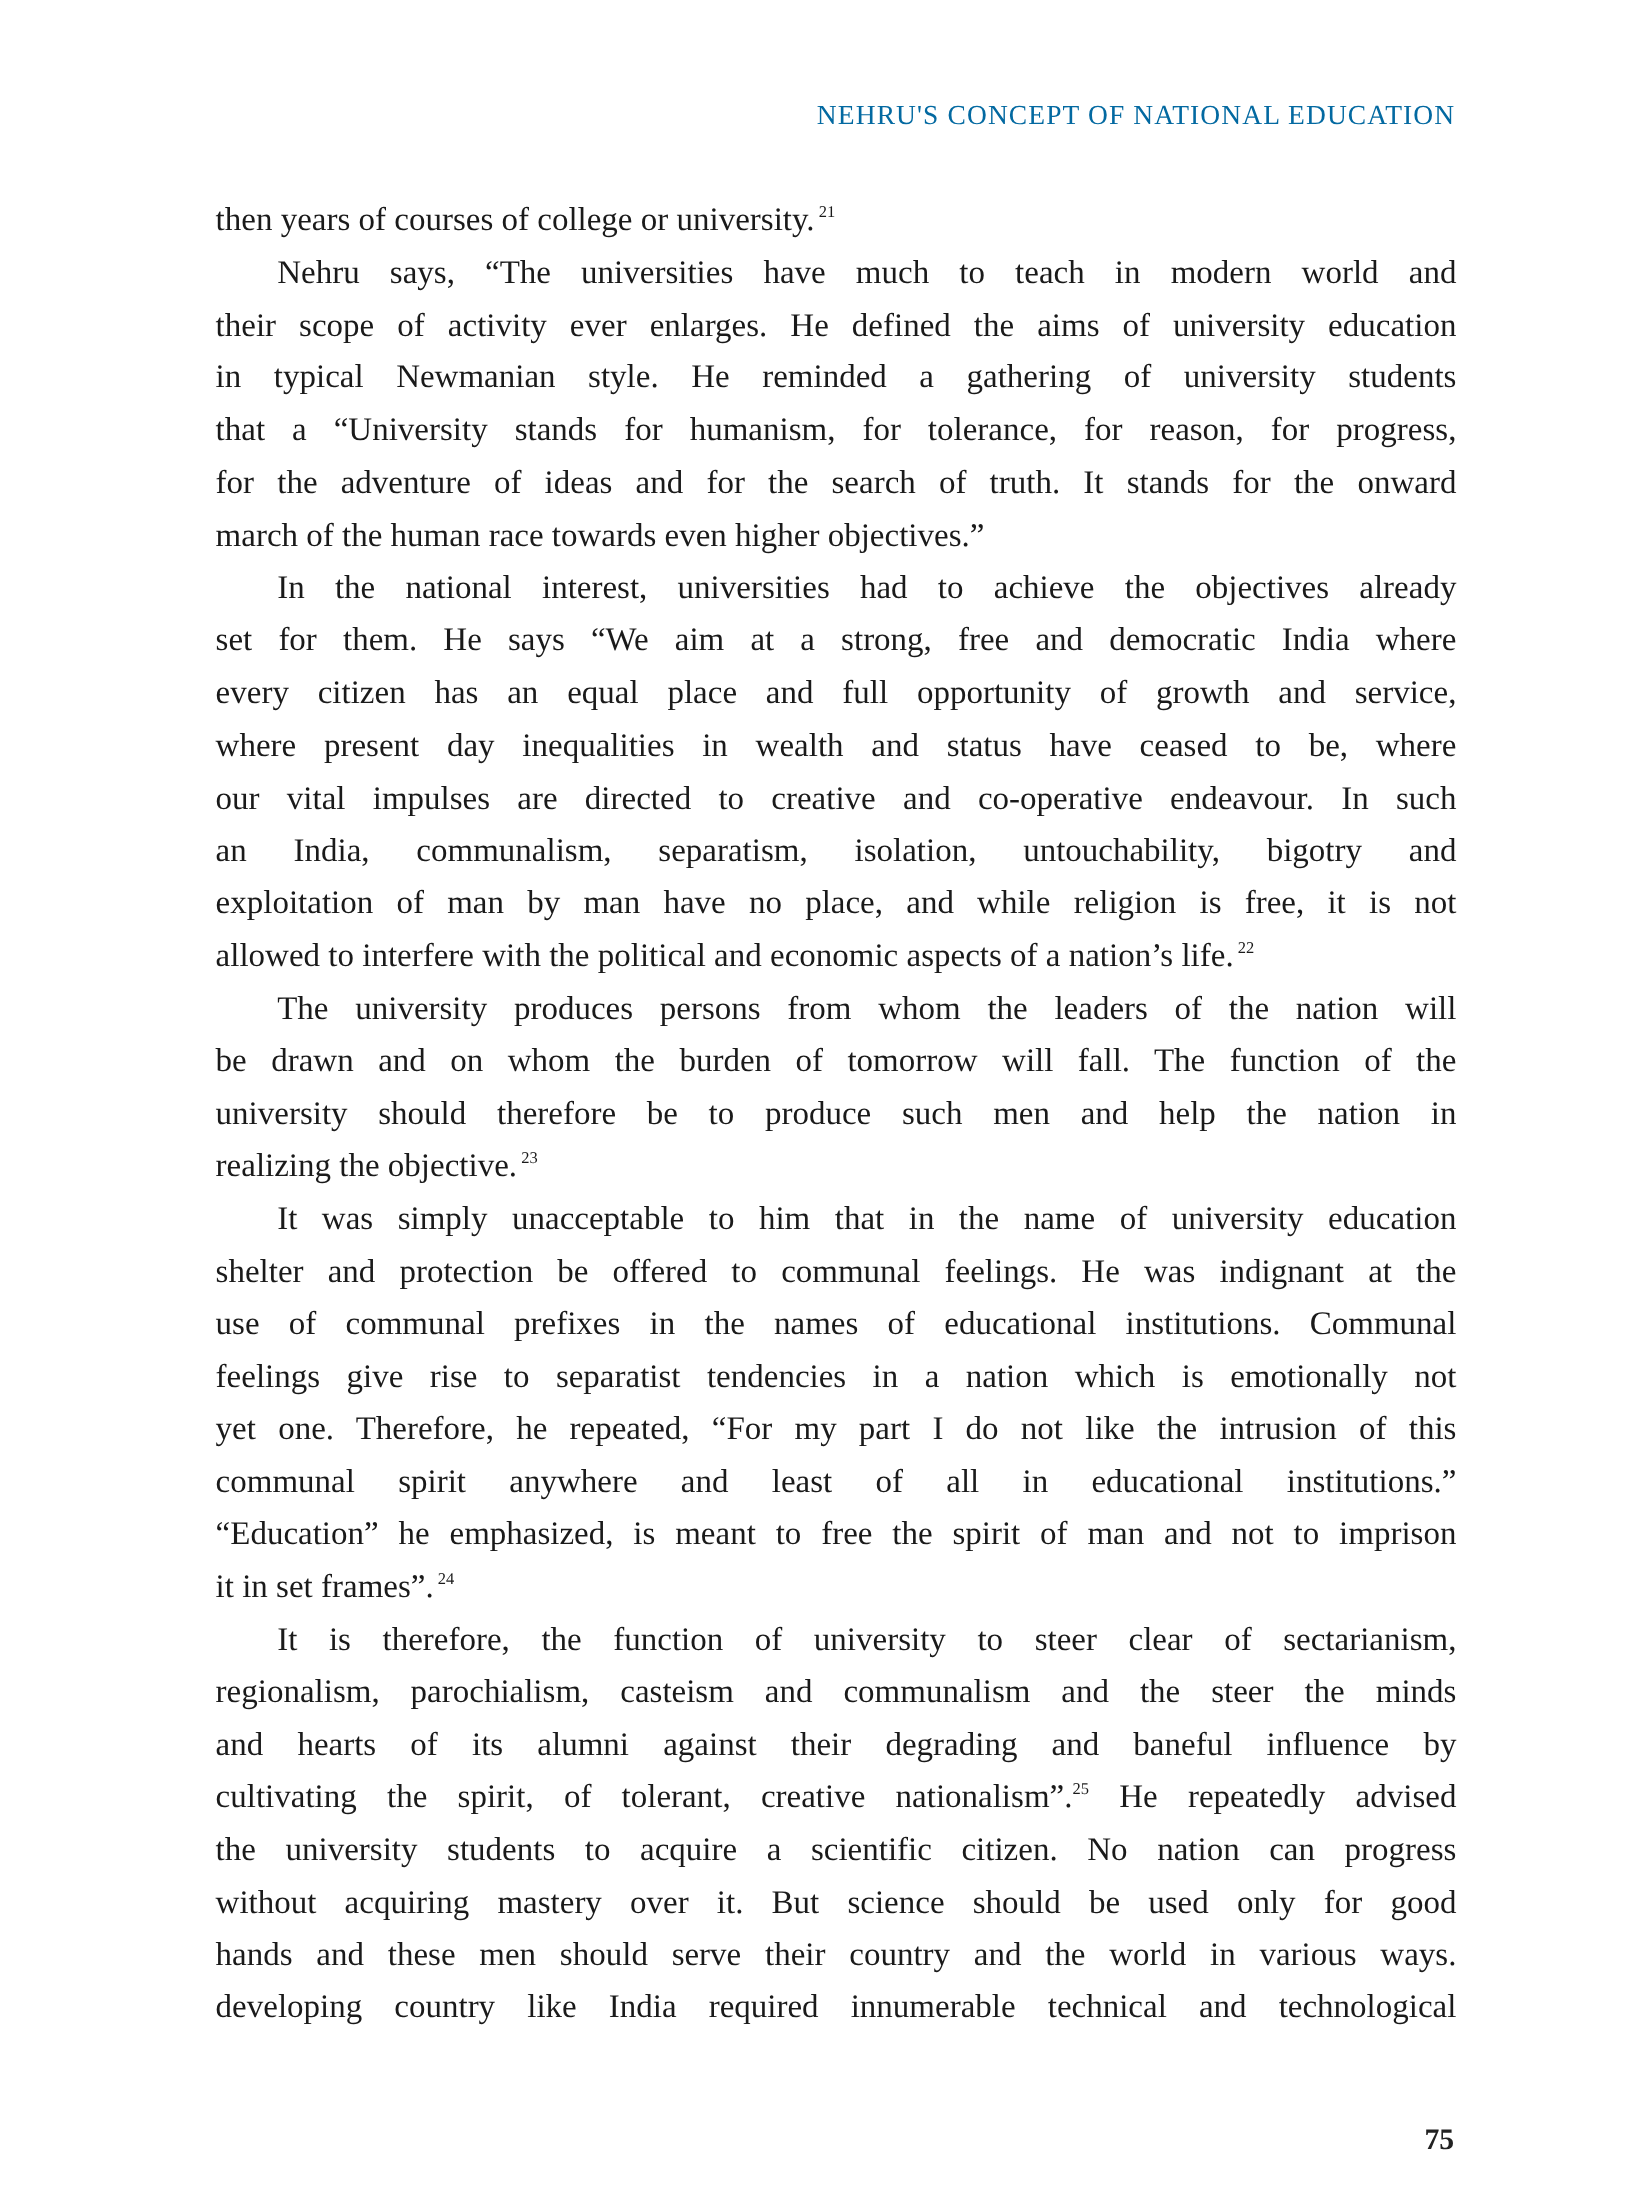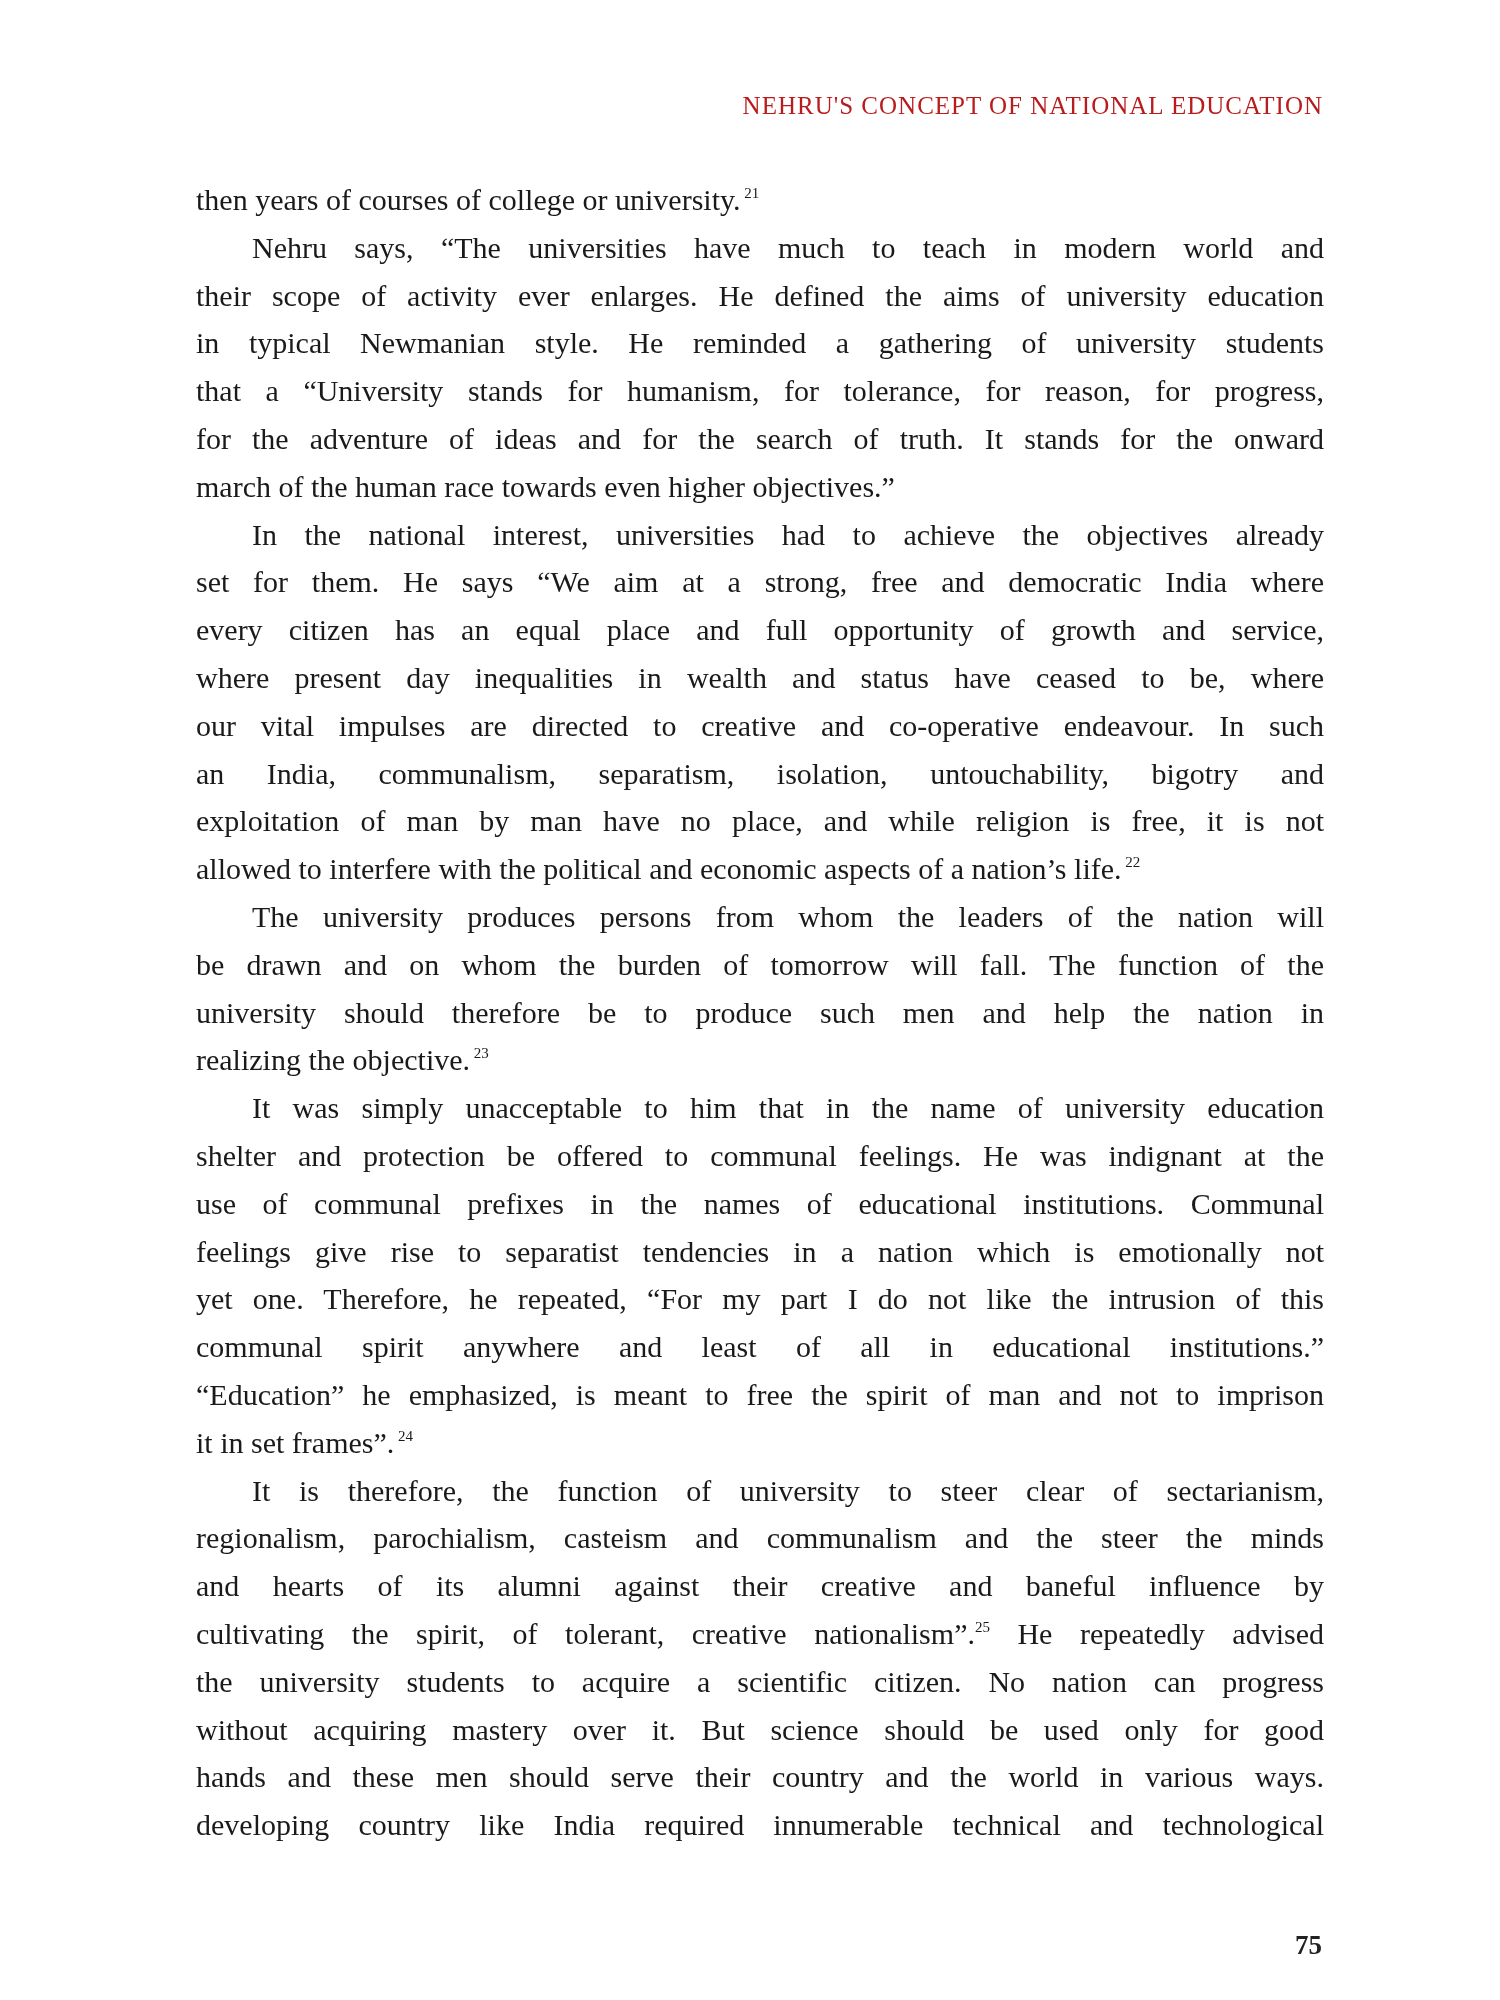--- a/index.html
+++ b/index.html
@@ -2,21 +2,21 @@
 <html><head>
 <meta charset="utf-8">
 <style>
   html, body { margin: 0; padding: 0; }
   body {
     width: 1500px; height: 2000px; background: #ffffff; position: relative; overflow: hidden;
     font-family: "Liberation Serif", "DejaVu Serif", serif; color: #1a1a1a;
   }
   .running-head {
     position: absolute; top: 92px; right: 177px;
-    font-size: 25px; letter-spacing: 1px; color: #b91c1c; white-space: nowrap;
+    font-size: 25px; letter-spacing: 1px; color: #0369a1; white-space: nowrap;
   }
   .body-text {
     position: absolute; left: 176px; top: 176px; width: 1148px;
   }
   .line {
     height: 47.8px; line-height: 47.8px; font-size: 30px; white-space: nowrap;
     text-align: justify; text-align-last: justify; overflow: visible; margin-left: 20px;
   }
   .line.last { text-align-last: left; }
   .line.indent { padding-left: 56px; }
@@ -64,21 +64,21 @@
       <div class="line"><span>use of communal prefixes in the names of educational institutions. Communal</span></div>
       <div class="line"><span>feelings give rise to separatist tendencies in a nation which is emotionally not</span></div>
       <div class="line"><span>yet one. Therefore, he repeated, “For my part I do not like the intrusion of this</span></div>
       <div class="line"><span>communal spirit anywhere and least of all in educational institutions.”</span></div>
       <div class="line"><span>“Education” he emphasized, is meant to free the spirit of man and not to imprison</span></div>
       <div class="line last"><span>it in set frames”.</span><sup>&nbsp;24</sup></div>
     </div>
     <div>
       <div class="line indent"><span>It is therefore, the function of university to steer clear of sectarianism,</span></div>
       <div class="line"><span>regionalism, parochialism, casteism and communalism and the steer the minds</span></div>
-      <div class="line"><span>and hearts of its alumni against their creative and baneful influence by</span></div>
+      <div class="line"><span>and hearts of its alumni against their degrading and baneful influence by</span></div>
       <div class="line"><span>cultivating the spirit, of tolerant, creative nationalism”.</span><sup>25</sup><span> He repeatedly advised</span></div>
       <div class="line"><span>the university students to acquire a scientific citizen. No nation can progress</span></div>
       <div class="line"><span>without acquiring mastery over it. But science should be used only for good</span></div>
       <div class="line"><span>hands and these men should serve their country and the world in various ways.</span></div>
       <div class="line"><span>developing country like India required innumerable technical and technological</span></div>
     </div>
   </div>
 
 <div class="page-number">75</div>
 

